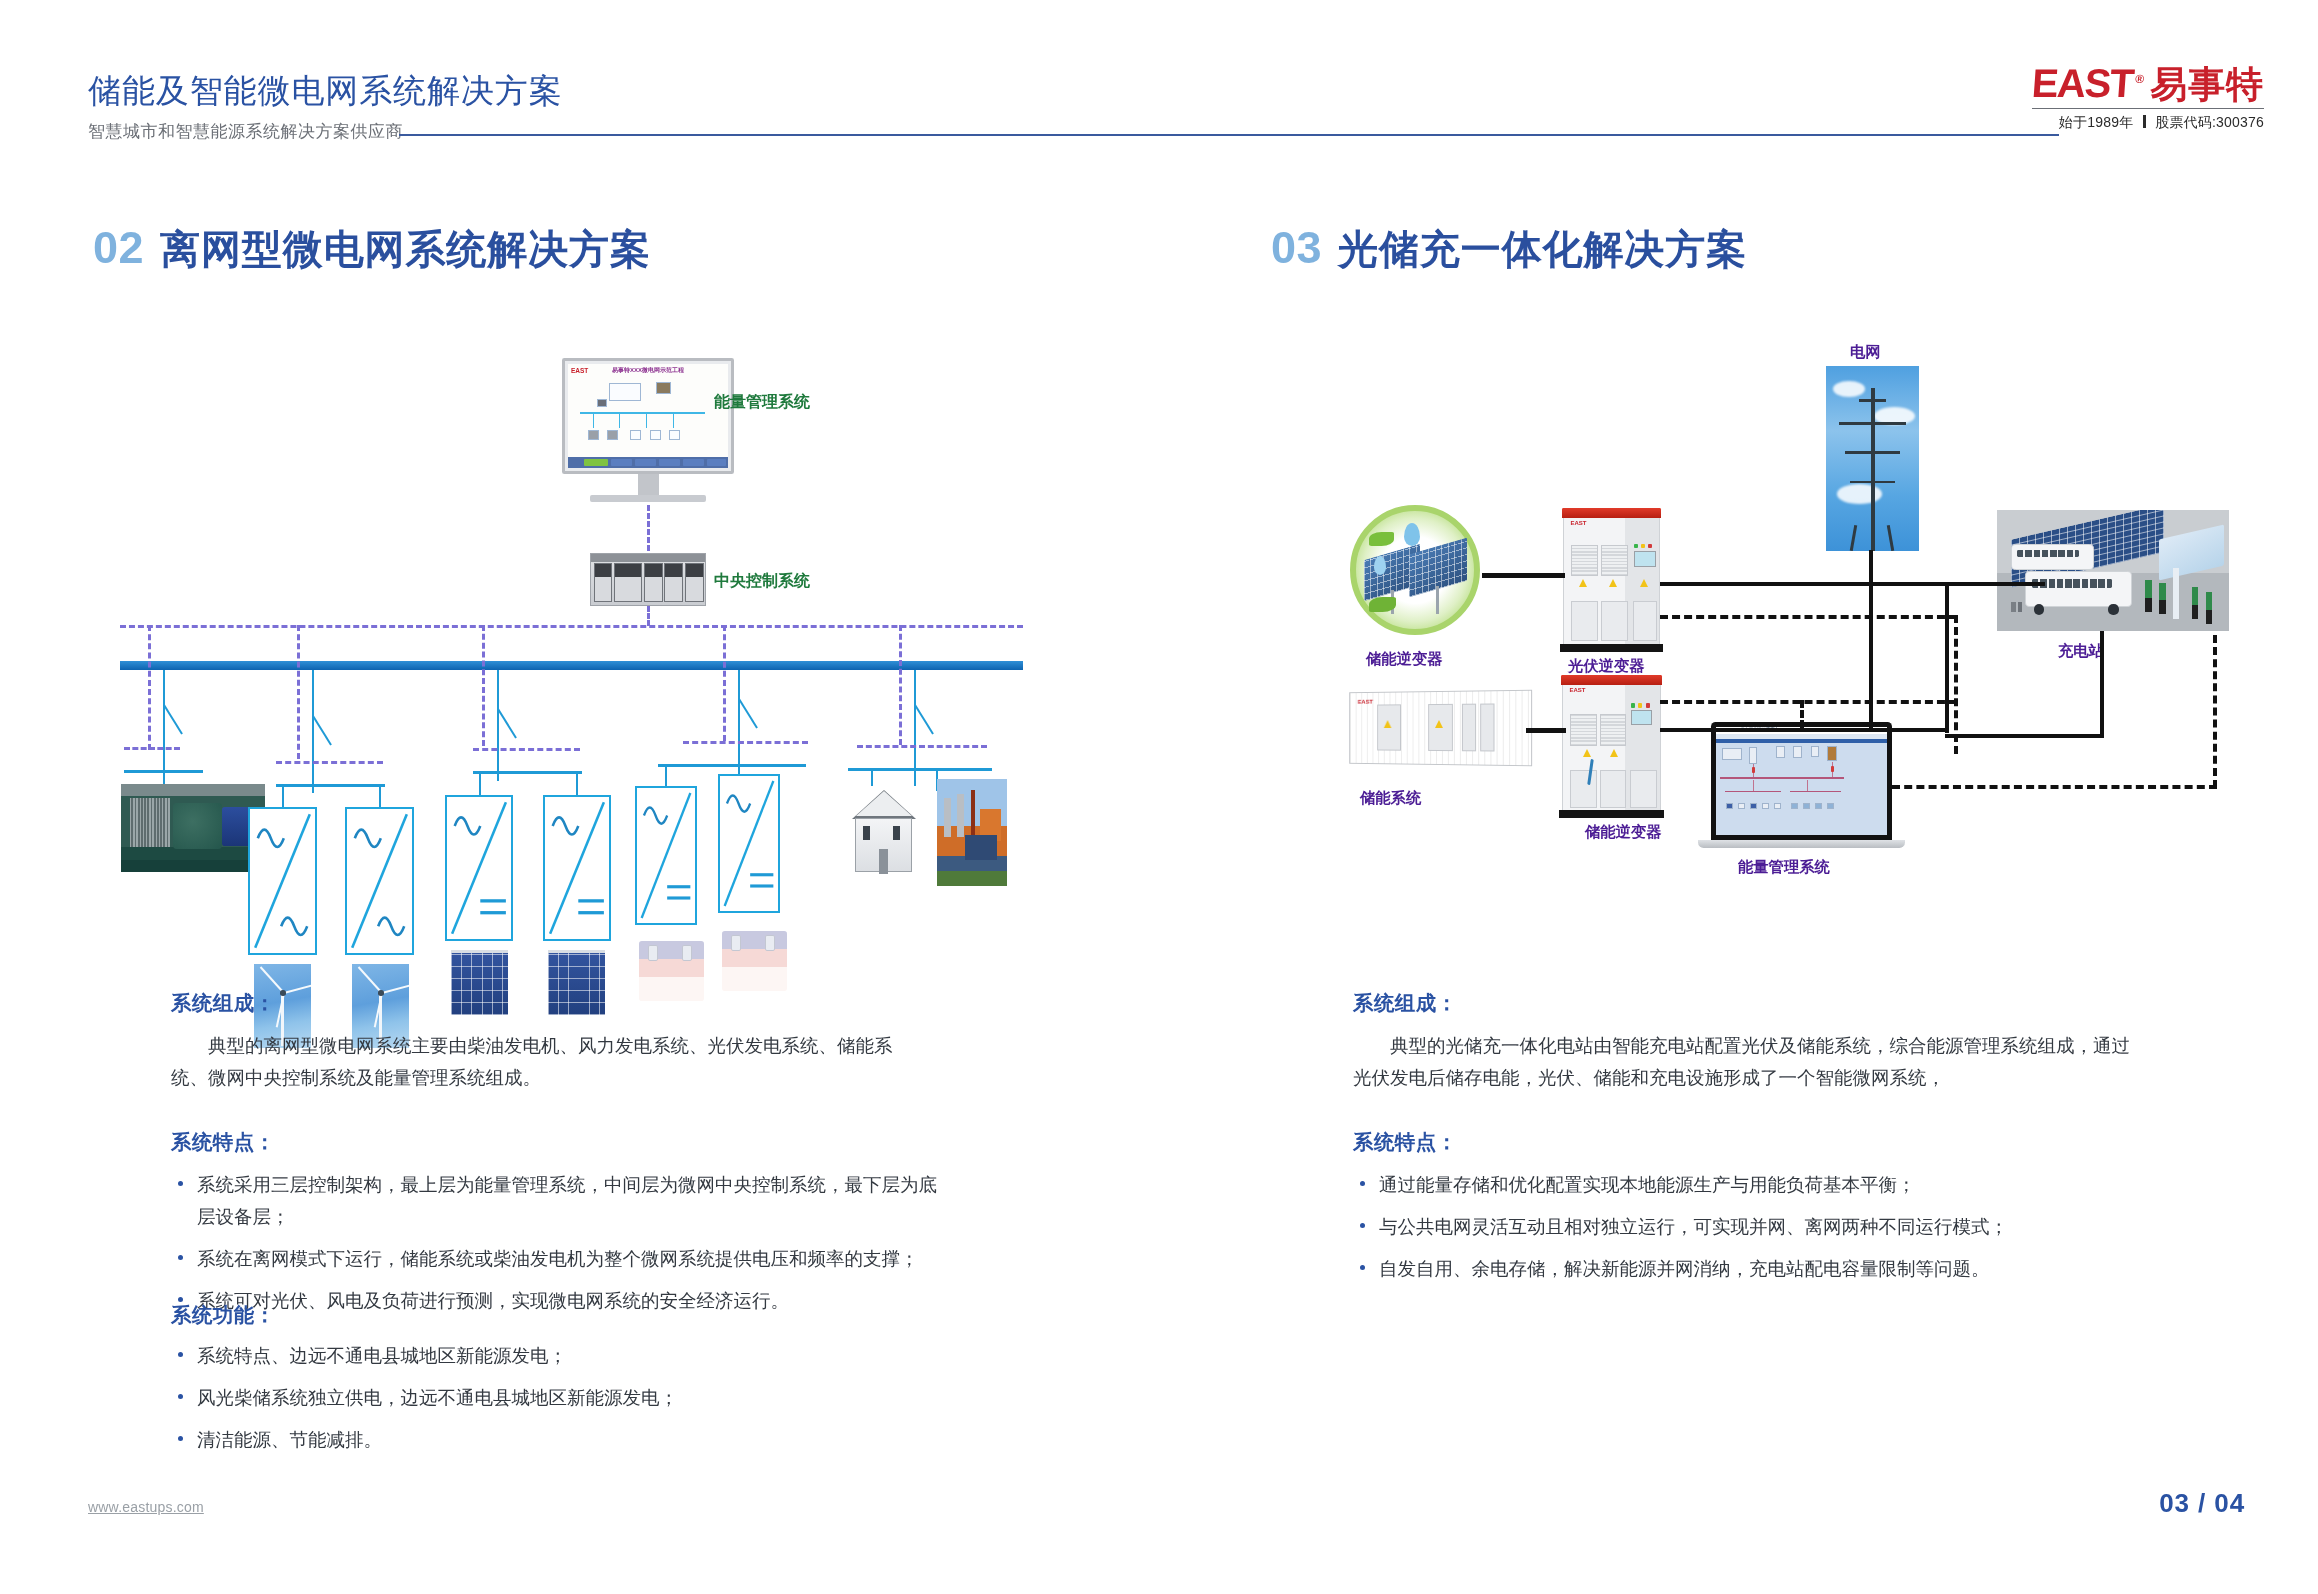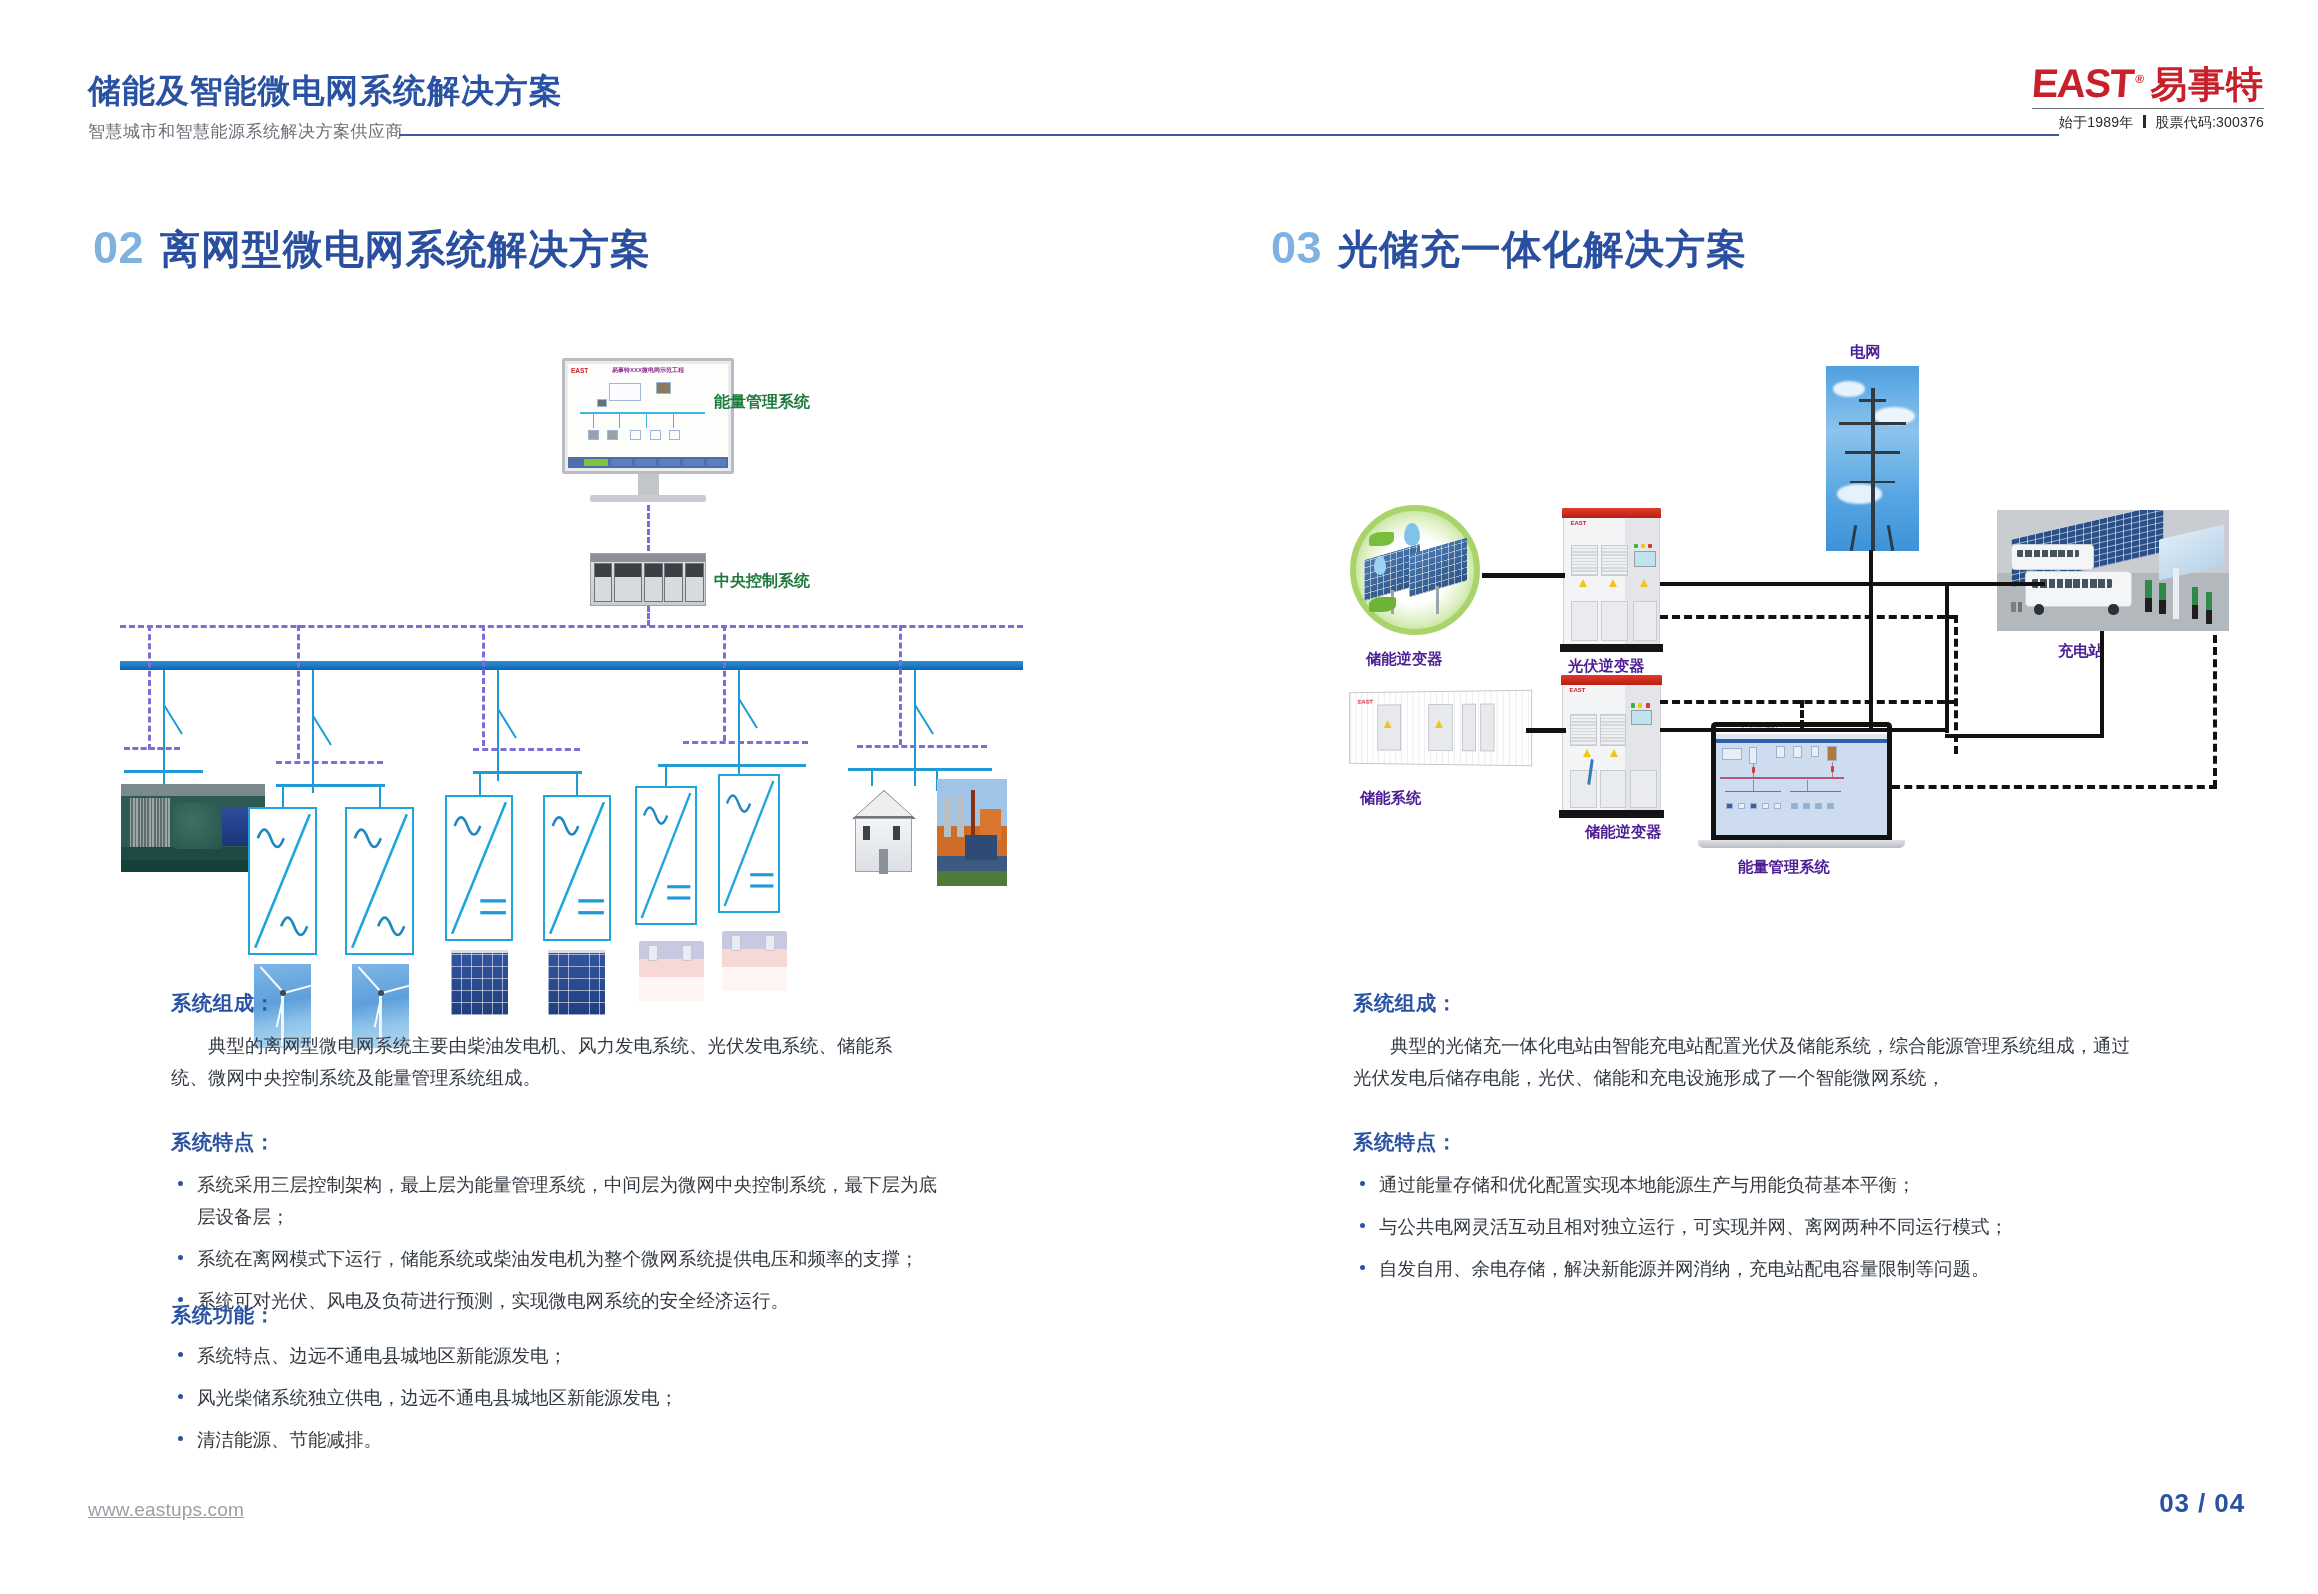--- a/index.html
+++ b/index.html
@@ -7,21 +7,21 @@
     width: 2333px; height: 1594px;
     background: #ffffff;
     font-family: "Liberation Sans", "DejaVu Sans", sans-serif;
     overflow: hidden;
   }
   .page { position: relative; width: 2333px; height: 1594px; background:#fff; }
 
   
   .hdr-title {
     position:absolute; left:88px; top:69px;
-    font-size:33px; font-weight:700; color:#2a52a3; letter-spacing:0.9px;
+    font-size:33px; font-weight:400; color:#2a52a3; letter-spacing:0.9px;
     white-space:nowrap;
   }
   .hdr-sub {
     position:absolute; left:88px; top:120px;
     font-size:17px; color:#6b6f76; letter-spacing:0.5px; white-space:nowrap;
   }
   .hdr-rule {
     position:absolute; left:399px; top:134px; width:1660px; height:2.3px;
     background:#3a5a9e;
   }
@@ -62,21 +62,21 @@
     position:relative; font-size:18.5px; color:#333941; line-height:1.72;
     padding-left:26px; margin-bottom:10.2px;
   }
   .bullets li::before {
     content:""; position:absolute; left:7.4px; top:12px;
     width:5.1px; height:5.1px; border-radius:50%; background:#2a52a3;
   }
 
   
   .foot-url {
-    position:absolute; left:88px; top:1499px; font-size:19px; color:#9aa0a6;
+    position:absolute; left:88px; top:1499px; font-size:14px; color:#9aa0a6;
     text-decoration:underline; letter-spacing:0.2px;
   }
   .foot-pg {
     position:absolute; right:88px; top:1488px; font-size:26px; font-weight:800;
     color:#2a52a3; letter-spacing:0.9px;
   }
 
   
   .dia { position:absolute; }
   .lbl-green {

